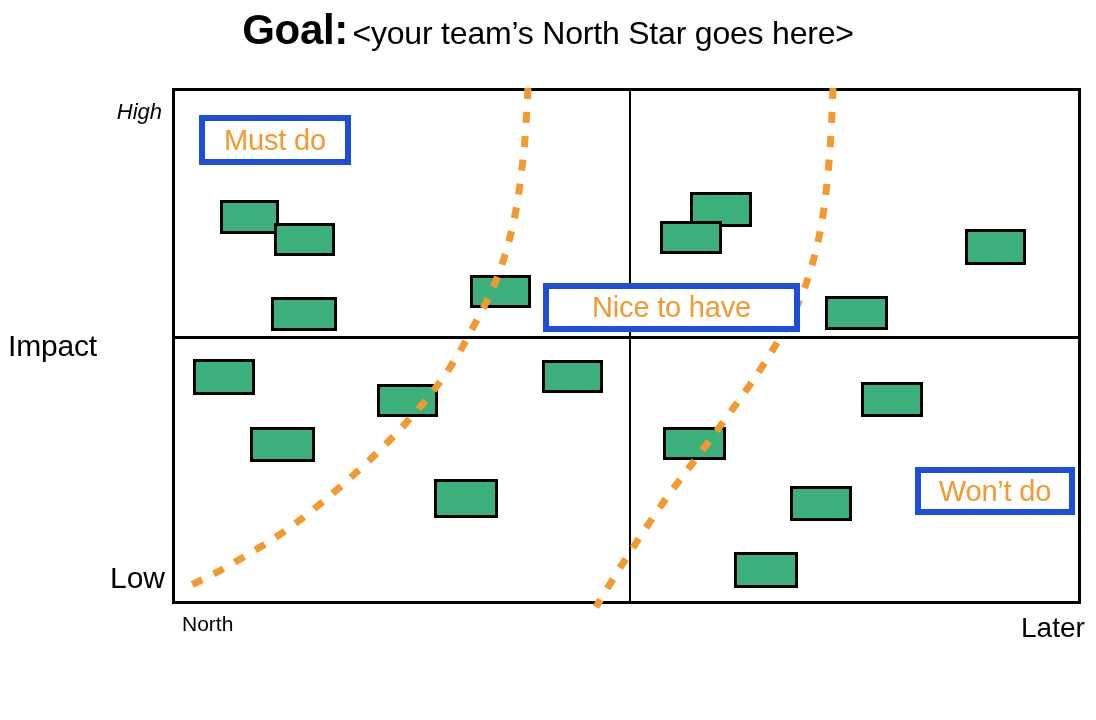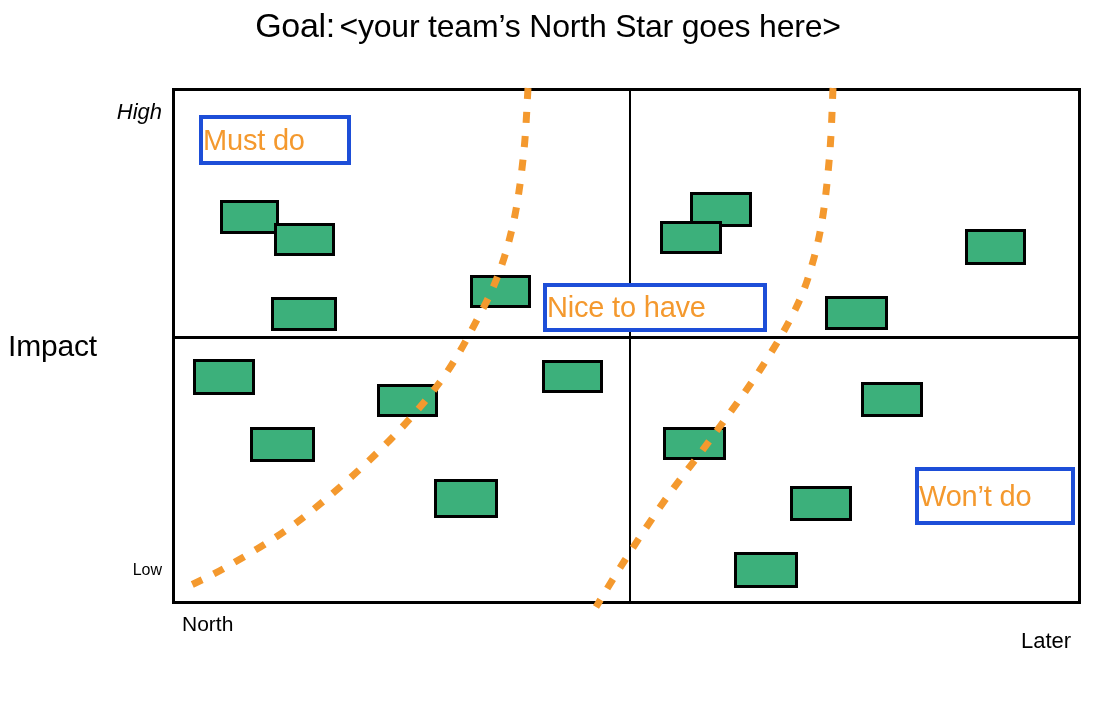--- a/index.html
+++ b/index.html
@@ -25,22 +25,22 @@
   
   #title-bar {
     position: absolute;
     left: 0;
     top: 6px;
     width: 1096px;
     text-align: center;
     white-space: nowrap;
   }
   #title-goal {
-    font-size: 34px;
-    font-weight: 400;
+    font-size: 42px;
+    font-weight: 700;
     letter-spacing: -0.3px;
     vertical-align: baseline;
     margin-top: 28px;
   }
   #title-rest {
     font-size: 32px;
     font-weight: 400;
     letter-spacing: -0.2px;
     vertical-align: baseline;
   }
@@ -87,64 +87,64 @@
     top: 99px;
     font-size: 22px;
     text-align: right;
     width: 52px;
     font-style: italic;
   }
   #label-low {
     position: absolute;
     left: 110px;
     top: 561px;
-    font-size: 16px;
+    font-size: 30px;
     text-align: right;
     width: 52px;
   }
   #label-sooner {
     position: absolute;
     left: 182px;
     top: 612px;
     font-size: 21px;
   }
   #label-later {
     position: absolute;
     left: 1021px;
     top: 612px;
-    font-size: 22px;
+    font-size: 28px;
     text-align: right;
-    margin-top: 16px;
   }
   #label-urgency {
     position: absolute;
     left: 0;
     top: 672px;
     width: 1096px;
     text-align: center;
     font-size: 29px;
     letter-spacing: -0.2px;
   }
 
   
   .quad-badge {
     position: absolute;
-    border: 4px solid #1d4ed8;
+    border: 6px solid #1d4ed8;
     color: #F4992E;
     background: #ffffff;
     box-sizing: border-box;
     display: flex;
     align-items: center;
+    justify-content: center;
     font-size: 29px;
     letter-spacing: -0.2px;
     white-space: nowrap;
   }
   #badge-must-do    { left: 199px; top: 115px; width: 152px; height: 50px; }
-  #badge-nice       { left: 543px; top: 283px; width: 224px; height: 49px; }
-  #badge-wont-do    { left: 915px; top: 467px; width: 160px; height: 58px; }
+  #badge-nice       { left: 543px; top: 283px; width: 257px; height: 49px; }
+  #badge-wont-do    { left: 915px; top: 467px; width: 160px; height: 48px; }
 
   
   .note {
     position: absolute;
     background: #3CB07B;
     border: 3px solid #000000;
     box-sizing: border-box;
   }
 
   

